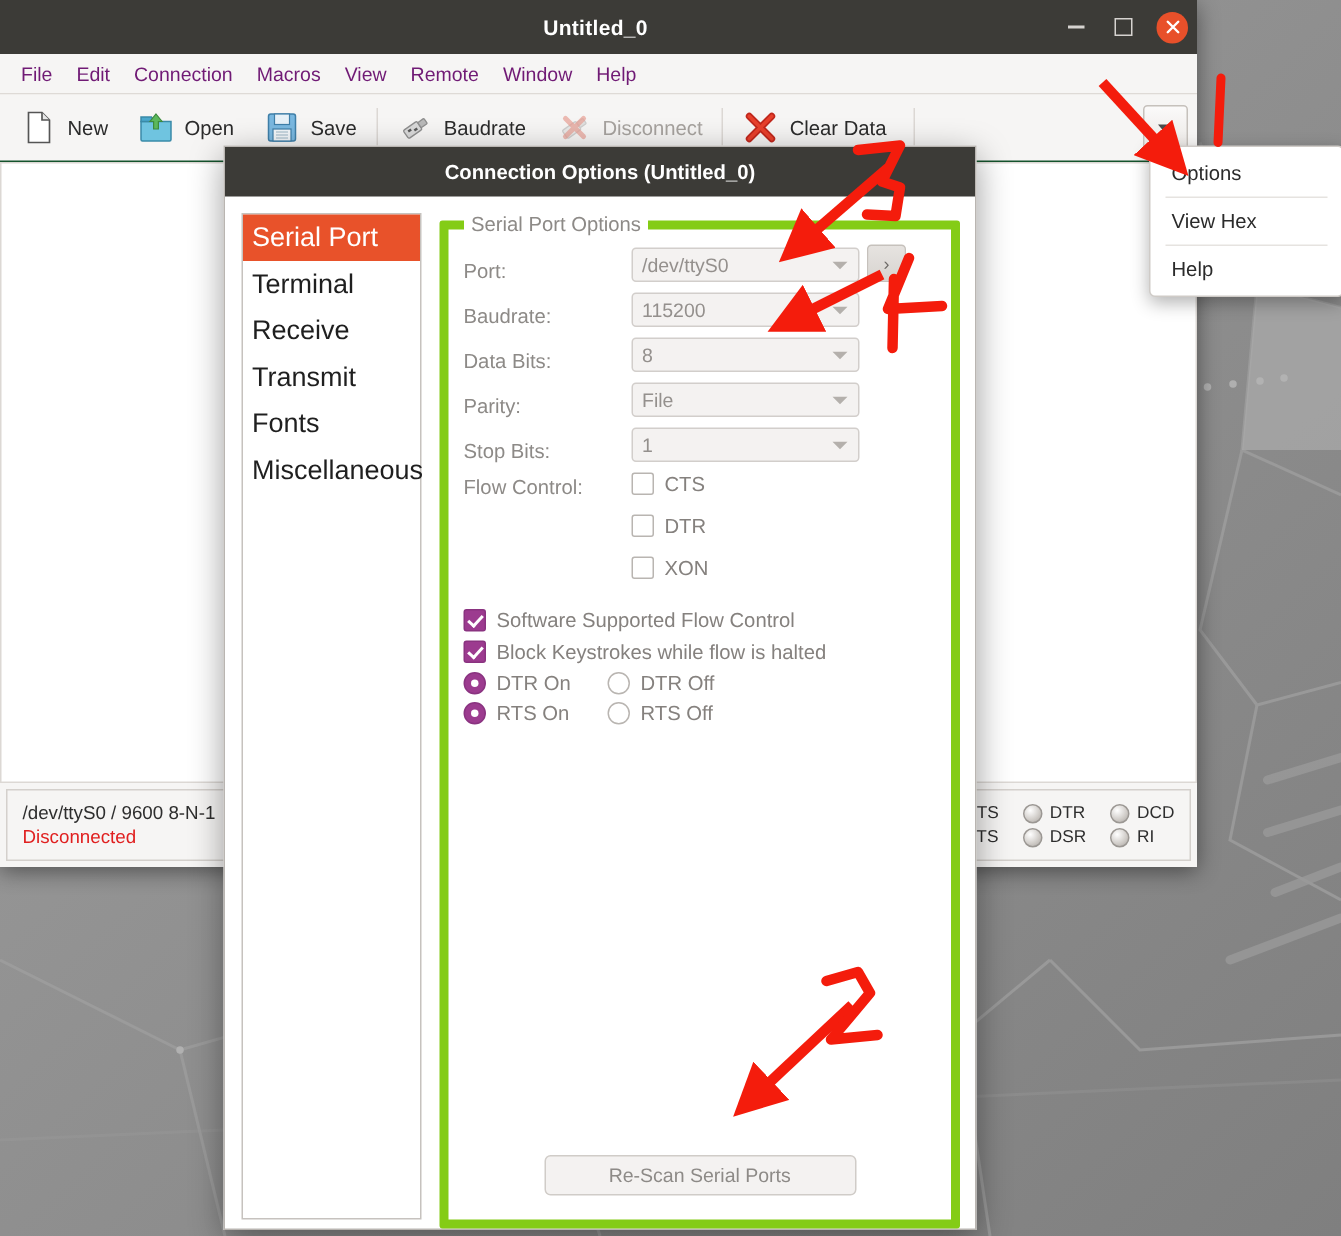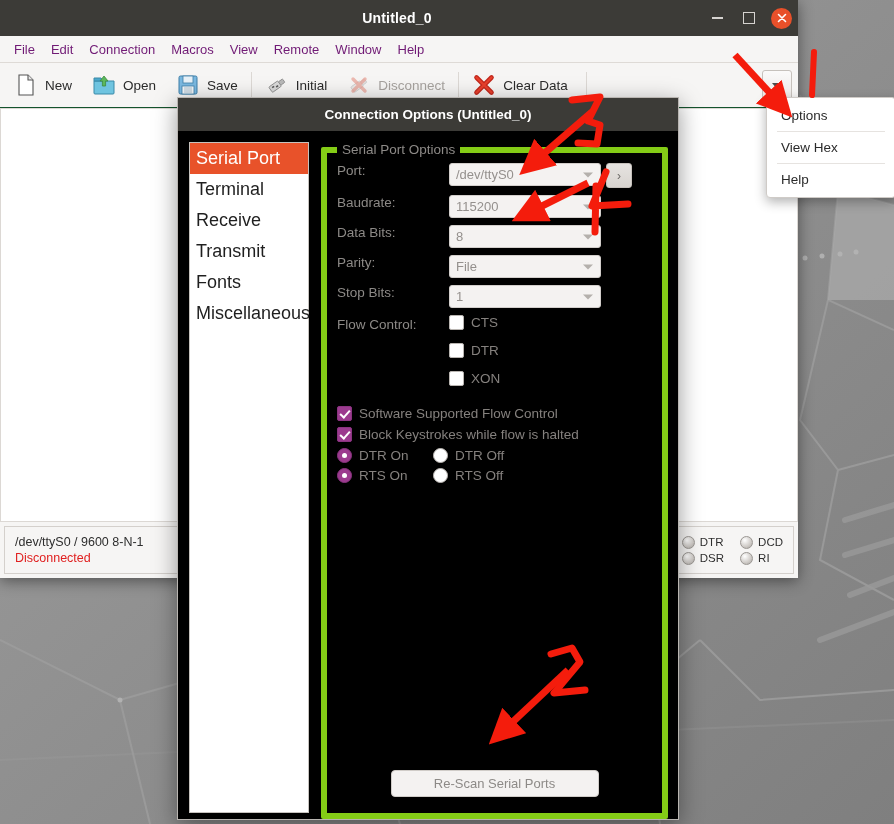--- a/index.html
+++ b/index.html
@@ -149,25 +149,25 @@
     font-size: 13.5px; color: #2b2b2b;
     padding: 6px 14px; cursor: default;
   }
   #tb-menu .menu-div { height: 1px; background: #e6e3e0; margin: 2px 10px; }
 
   
   #dialog {
     position: absolute;
     left: 149px; top: 97px;
     width: 500px; height: 721px;
-    background: #000000;
+    background: #ffffff;
     border: 1px solid #b9b5b1;
     box-shadow: 0 6px 22px rgba(0,0,0,.40);
     z-index: 50;
-    display: flex; flex-direction: column; margin-left: 28px;
+    display: flex; flex-direction: column;
   }
   #dlg-title {
     height: 33px; flex: none;
     background: #3c3b37; color: #fff;
     display: flex; align-items: center; justify-content: center;
     font-size: 13.5px; font-weight: bold;
   }
   #dlg-body {
     flex: 1 1 auto;
     display: flex;
@@ -199,21 +199,21 @@
     border-radius: 2px;
     margin: 0; padding: 6px 10px 14px 10px;
     flex: 1 1 auto;
     display: flex; flex-direction: column;
     min-height: 0;
   }
   fieldset#spo > legend {
     font-size: 13.5px; color: #8d8a87; padding: 0 5px;
   }
   .field-row {
-    display: flex; align-items: flex-start;
+    display: flex; align-items: flex-end;
     margin-bottom: 7px;
   }
   .field-label {
     width: 112px; flex: none;
     font-size: 13.5px; color: #8d8a87;
   }
   .combo {
     width: 152px; height: 23px;
     background: #f4f2f1;
     border: 1px solid #d2cecb; border-radius: 3px;
@@ -404,21 +404,21 @@
 
     <div class="tb-item">
       <svg class="tb-icon" viewBox="0 0 24 24">
         <g transform="rotate(-35 12 12)">
           <rect x="4" y="9" width="11" height="6.5" rx="1" fill="#d9d9d9" stroke="#8f8f8f" stroke-width=".9"></rect>
           <rect x="15" y="10.2" width="5" height="4.1" rx=".6" fill="#b9b9b9" stroke="#8f8f8f" stroke-width=".9"></rect>
           <rect x="6.5" y="10.6" width="2.4" height="1.6" fill="#5a5a5a"></rect>
           <rect x="10.2" y="12.4" width="2.4" height="1.6" fill="#5a5a5a"></rect>
         </g>
       </svg>
-      <span>Initial</span>
+      <span>Baudrate</span>
     </div>
 
     <div class="tb-item disabled">
       <svg class="tb-icon" viewBox="0 0 24 24">
         <g transform="rotate(-35 12 12)" opacity=".45">
           <rect x="4" y="9" width="11" height="6.5" rx="1" fill="#d9d9d9" stroke="#9f9f9f" stroke-width=".9"></rect>
           <rect x="15" y="10.2" width="5" height="4.1" rx=".6" fill="#c7c7c7" stroke="#9f9f9f" stroke-width=".9"></rect>
         </g>
         <path d="M6 6 L18 18 M18 6 L6 18" stroke="#e8a094" stroke-width="3.4" stroke-linecap="round" opacity=".7"></path>
       </svg>

